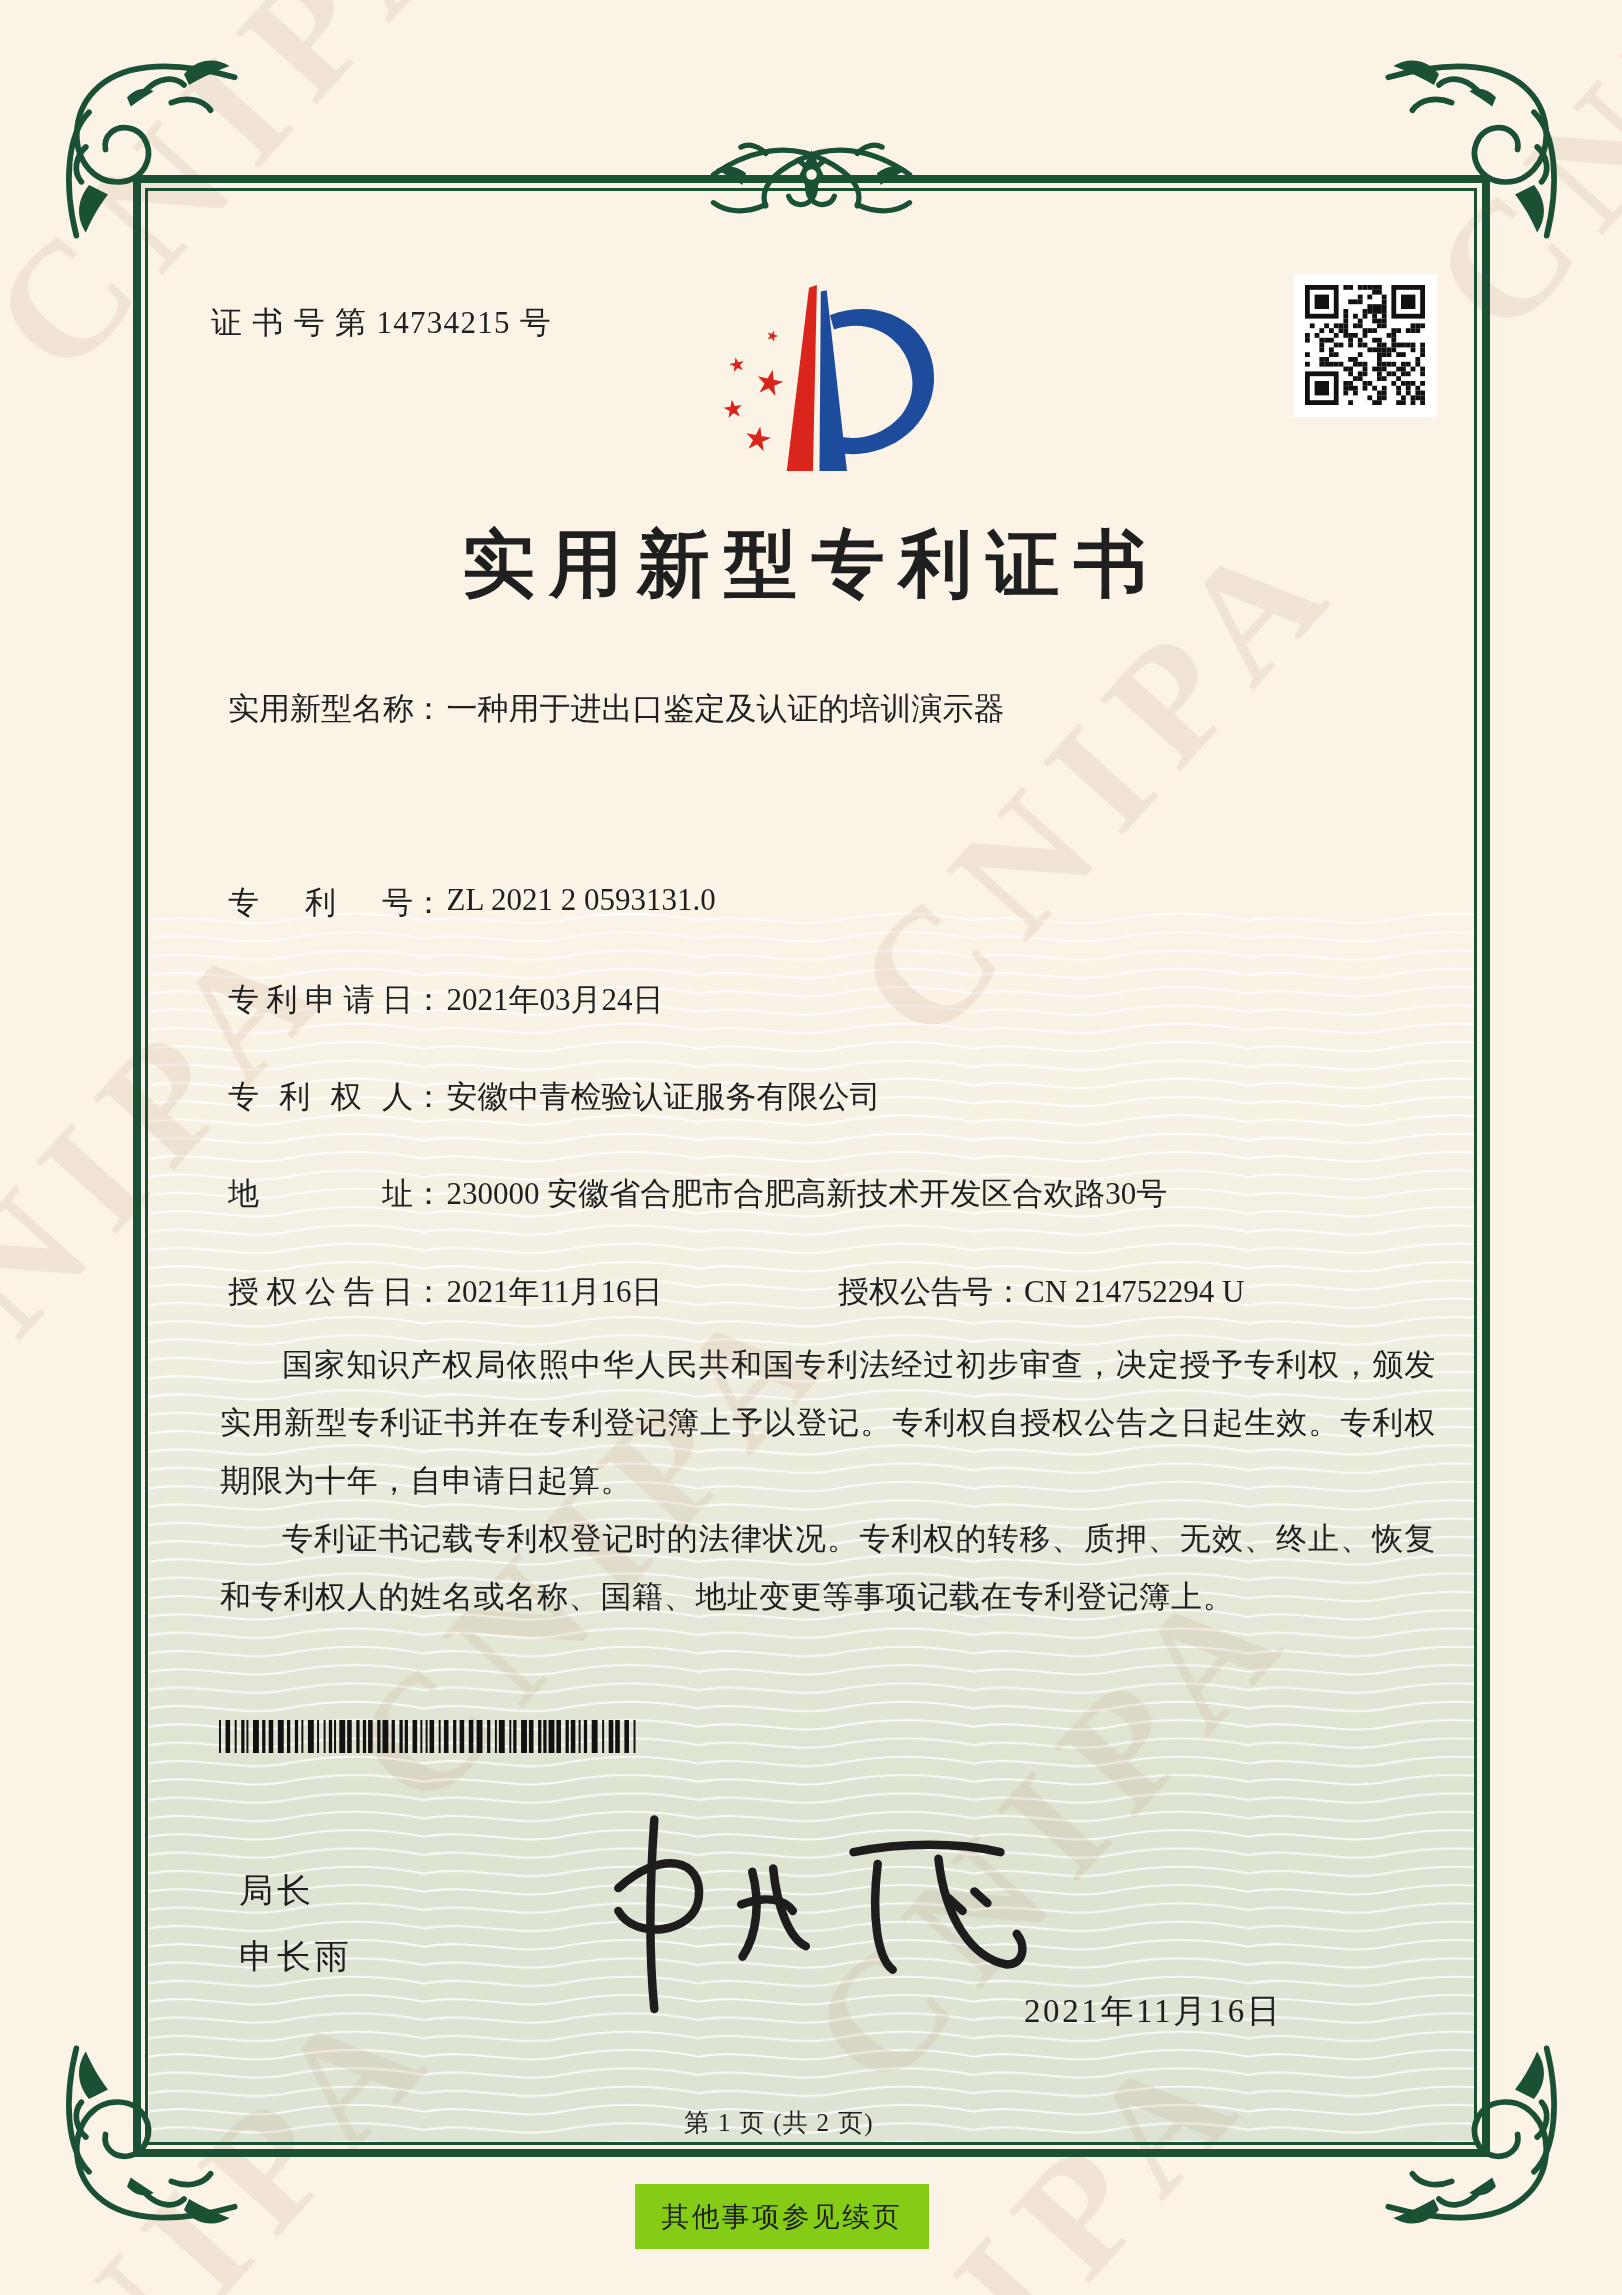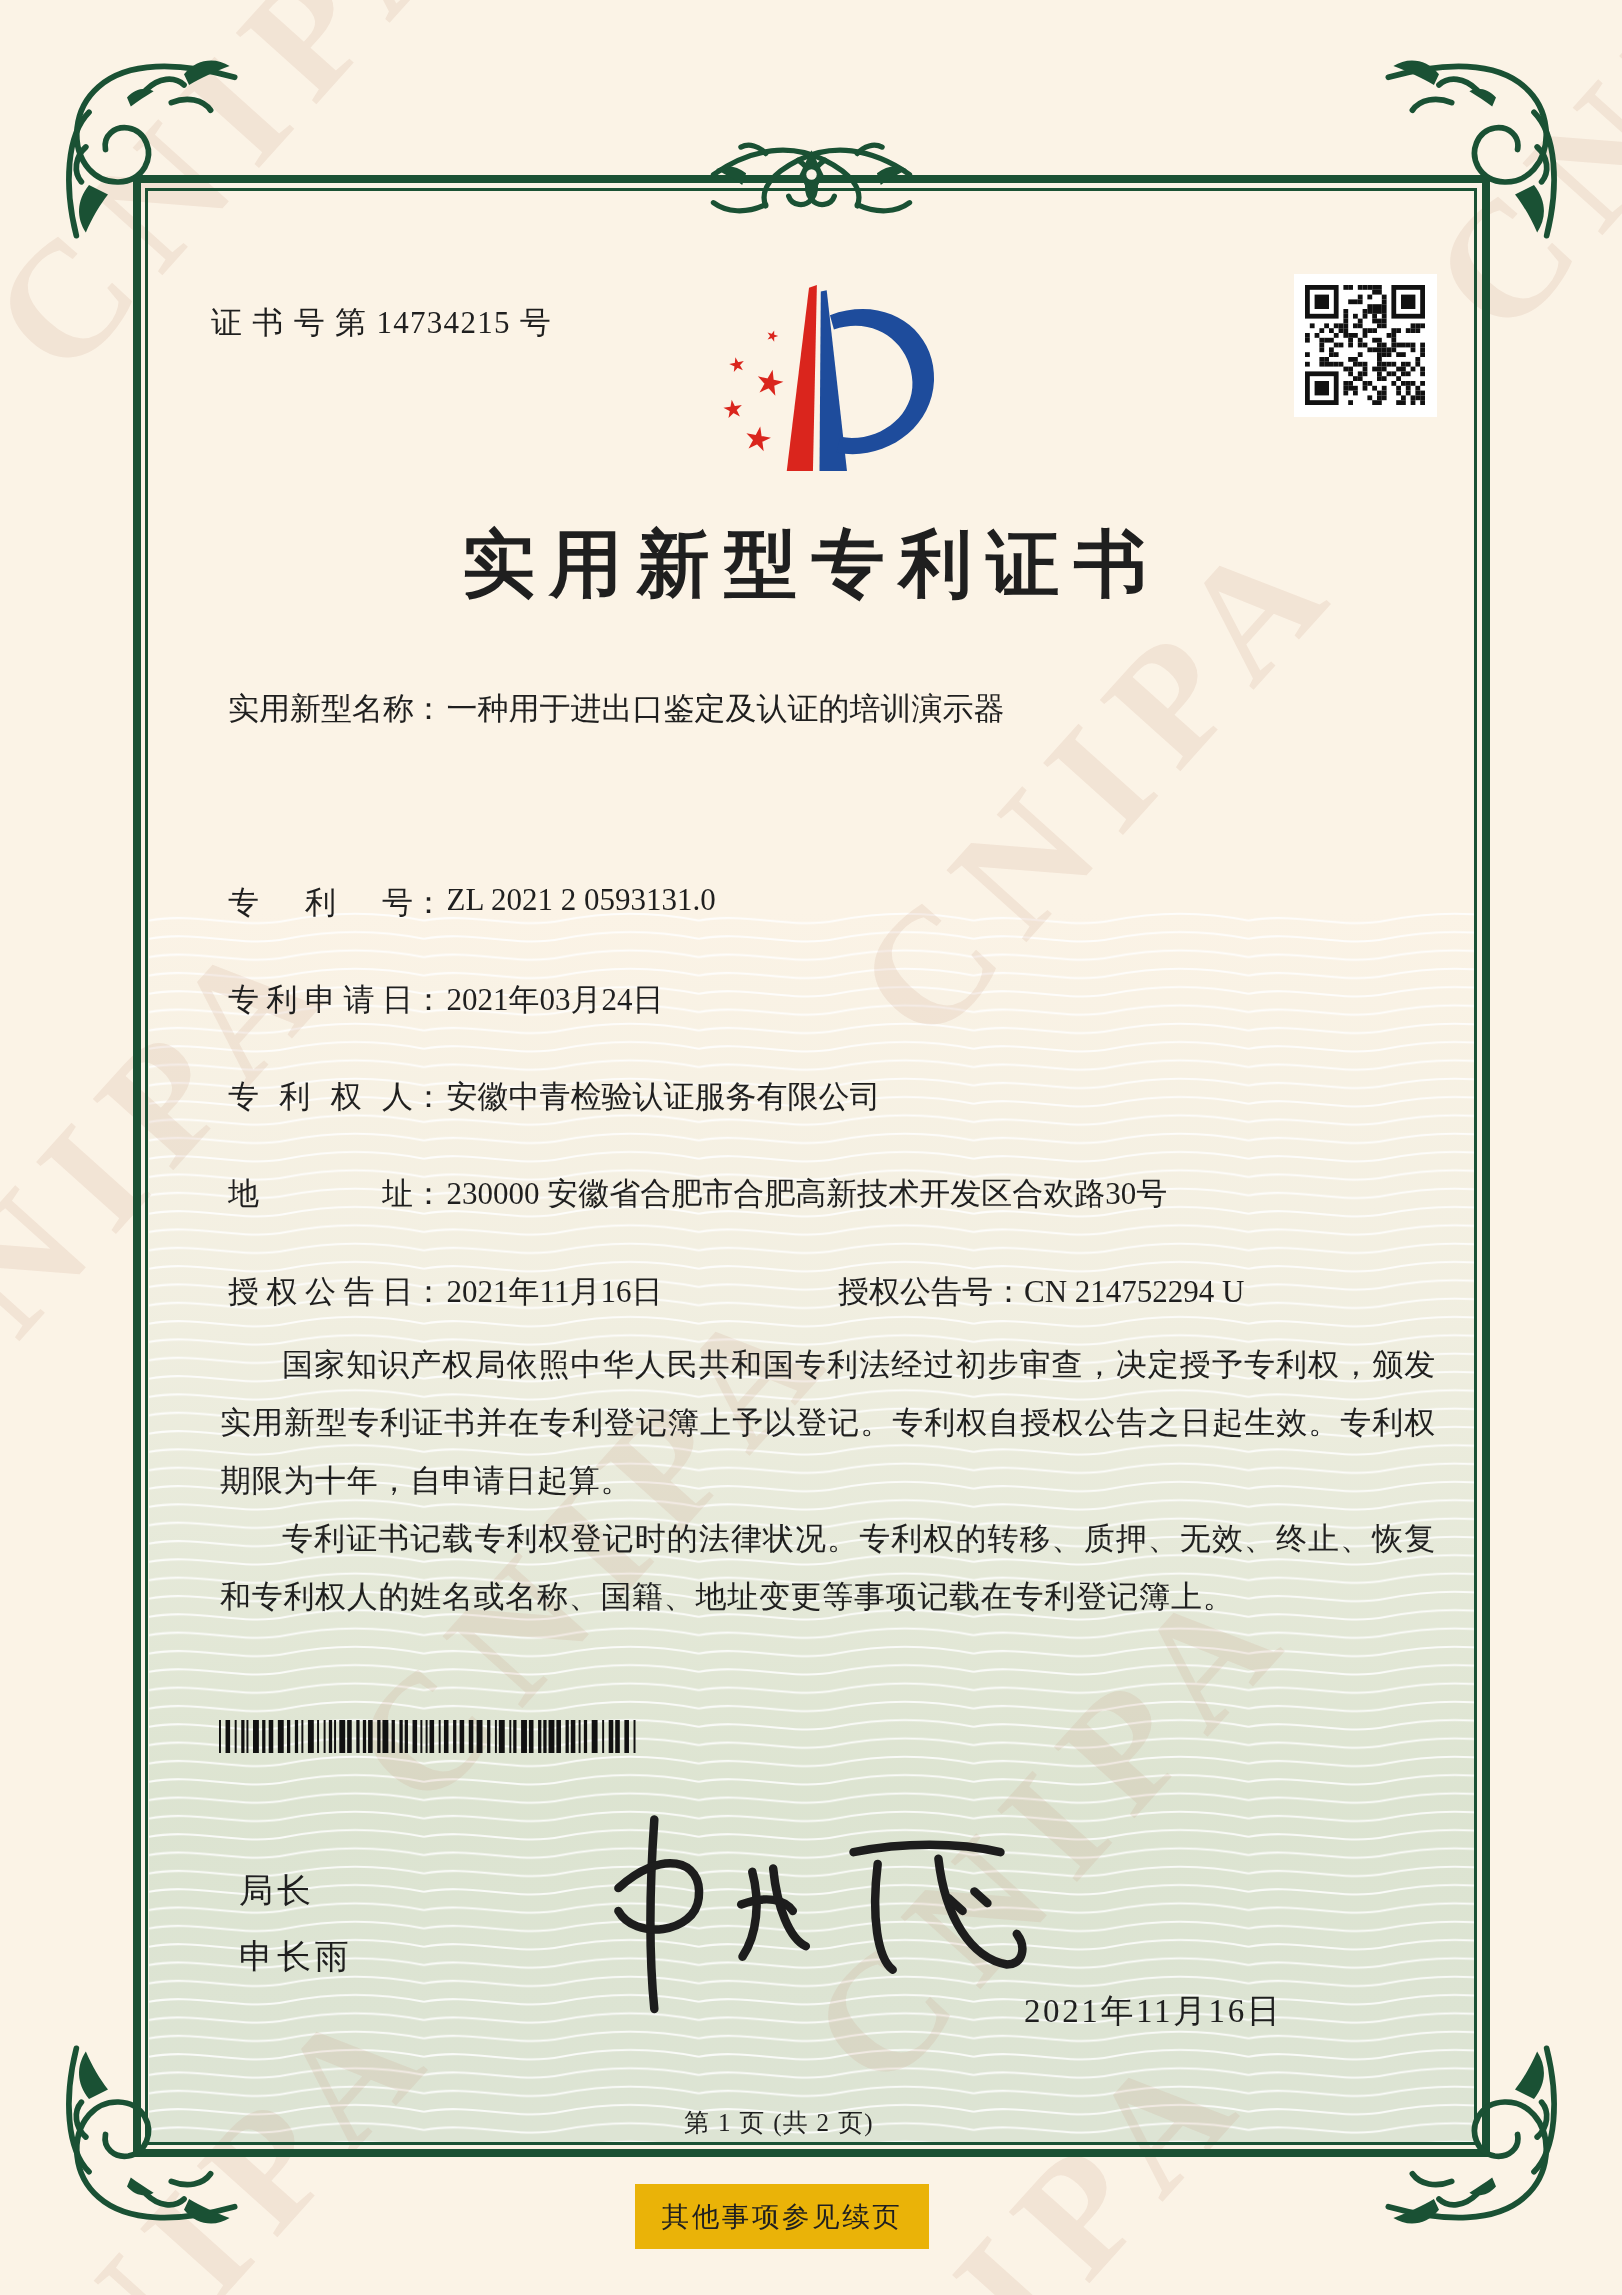--- a/index.html
+++ b/index.html
@@ -77,21 +77,21 @@
   #body-text p{margin:0;text-indent:2em;}
   
   #barcode{left:219px;top:1720px;width:425px;height:33px;z-index:3;}
   
   #sig-title{left:239px;top:1868px;font-size:34px;letter-spacing:3.9px;z-index:3;}
   #sig-name{left:239px;top:1934px;font-size:34px;letter-spacing:3.9px;z-index:3;}
   #sig-script{left:556px;top:1813px;width:484px;height:209px;z-index:3;}
   #grant-date{left:1024px;top:1989px;font-size:33px;letter-spacing:2.6px;z-index:3;}
   
   #page-info{left:0;right:65px;top:2106px;text-align:center;font-size:25px;letter-spacing:1.3px;z-index:5;}
-  #cont-strip{left:635px;top:2184px;width:294px;height:65px;background:#eab308;z-index:6;
+  #cont-strip{left:635px;top:2184px;width:294px;height:65px;background:#84cc16;z-index:6;
     display:flex;align-items:center;justify-content:center;}
   #cont-note{font-size:27.5px;letter-spacing:2.6px;}
 </style>
 </head>
 <body>
 
 <div id="page">
 
   <svg width="0" height="0" style="position:absolute" aria-hidden="true">
     <defs>

